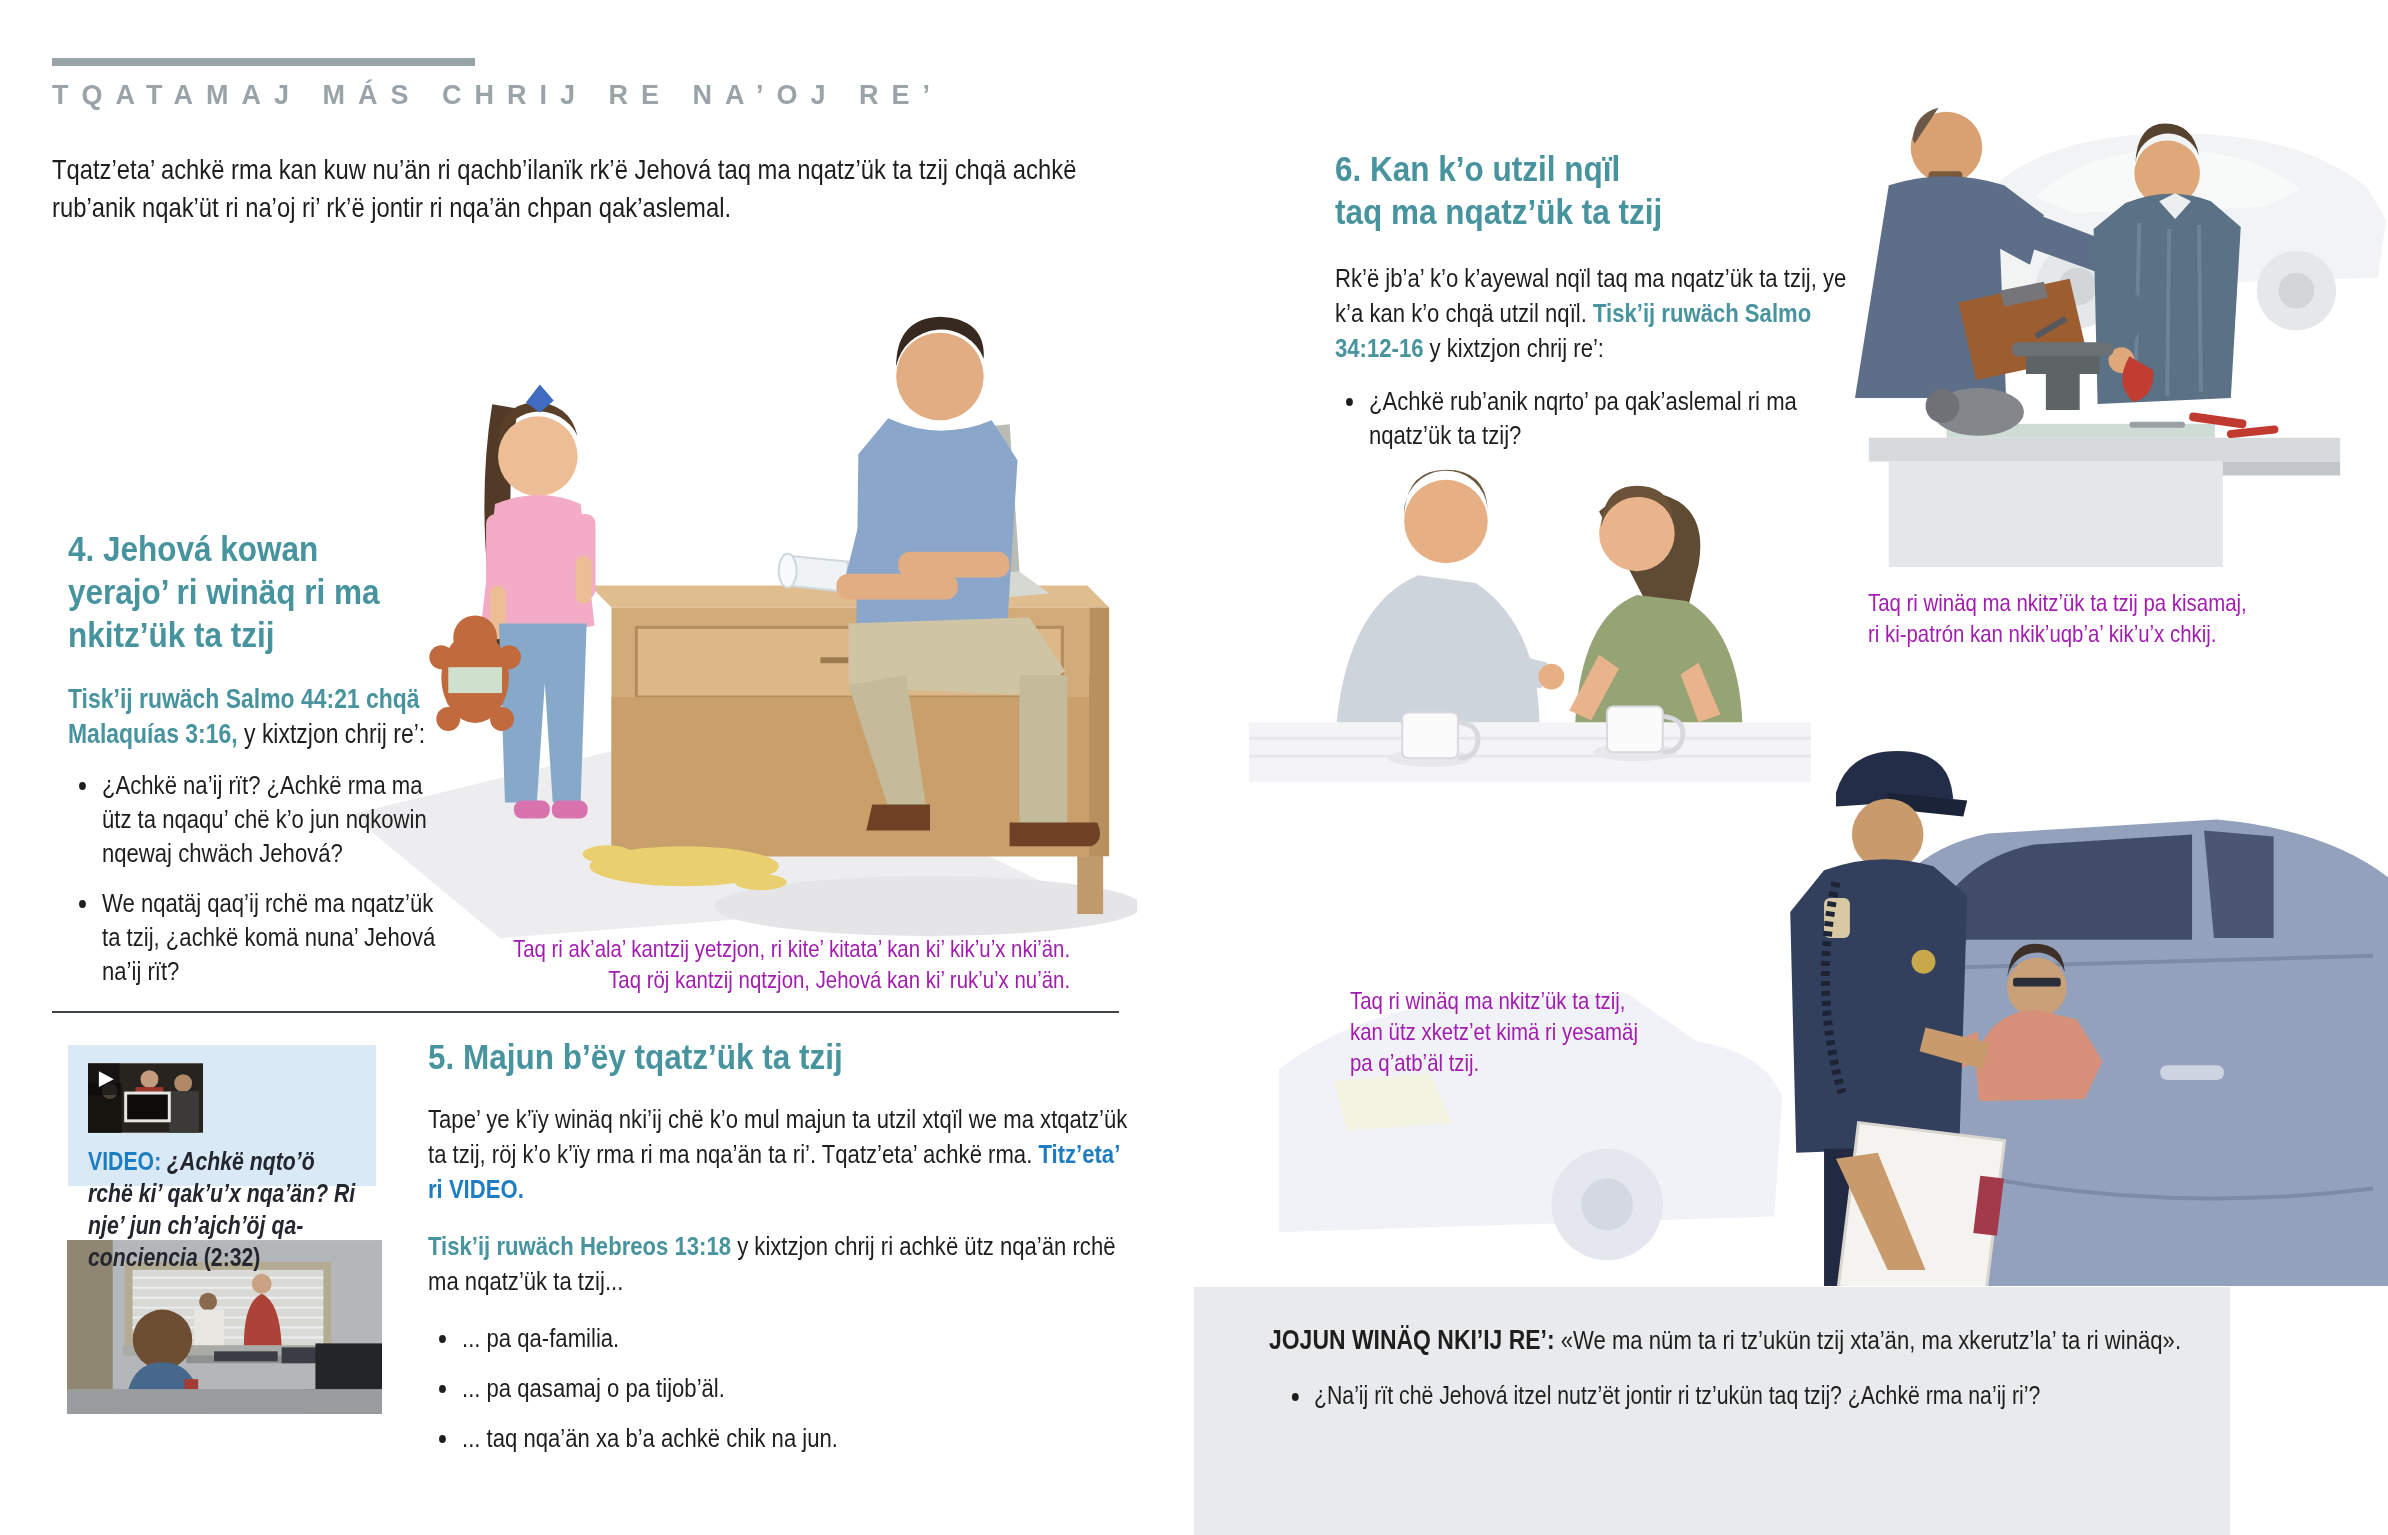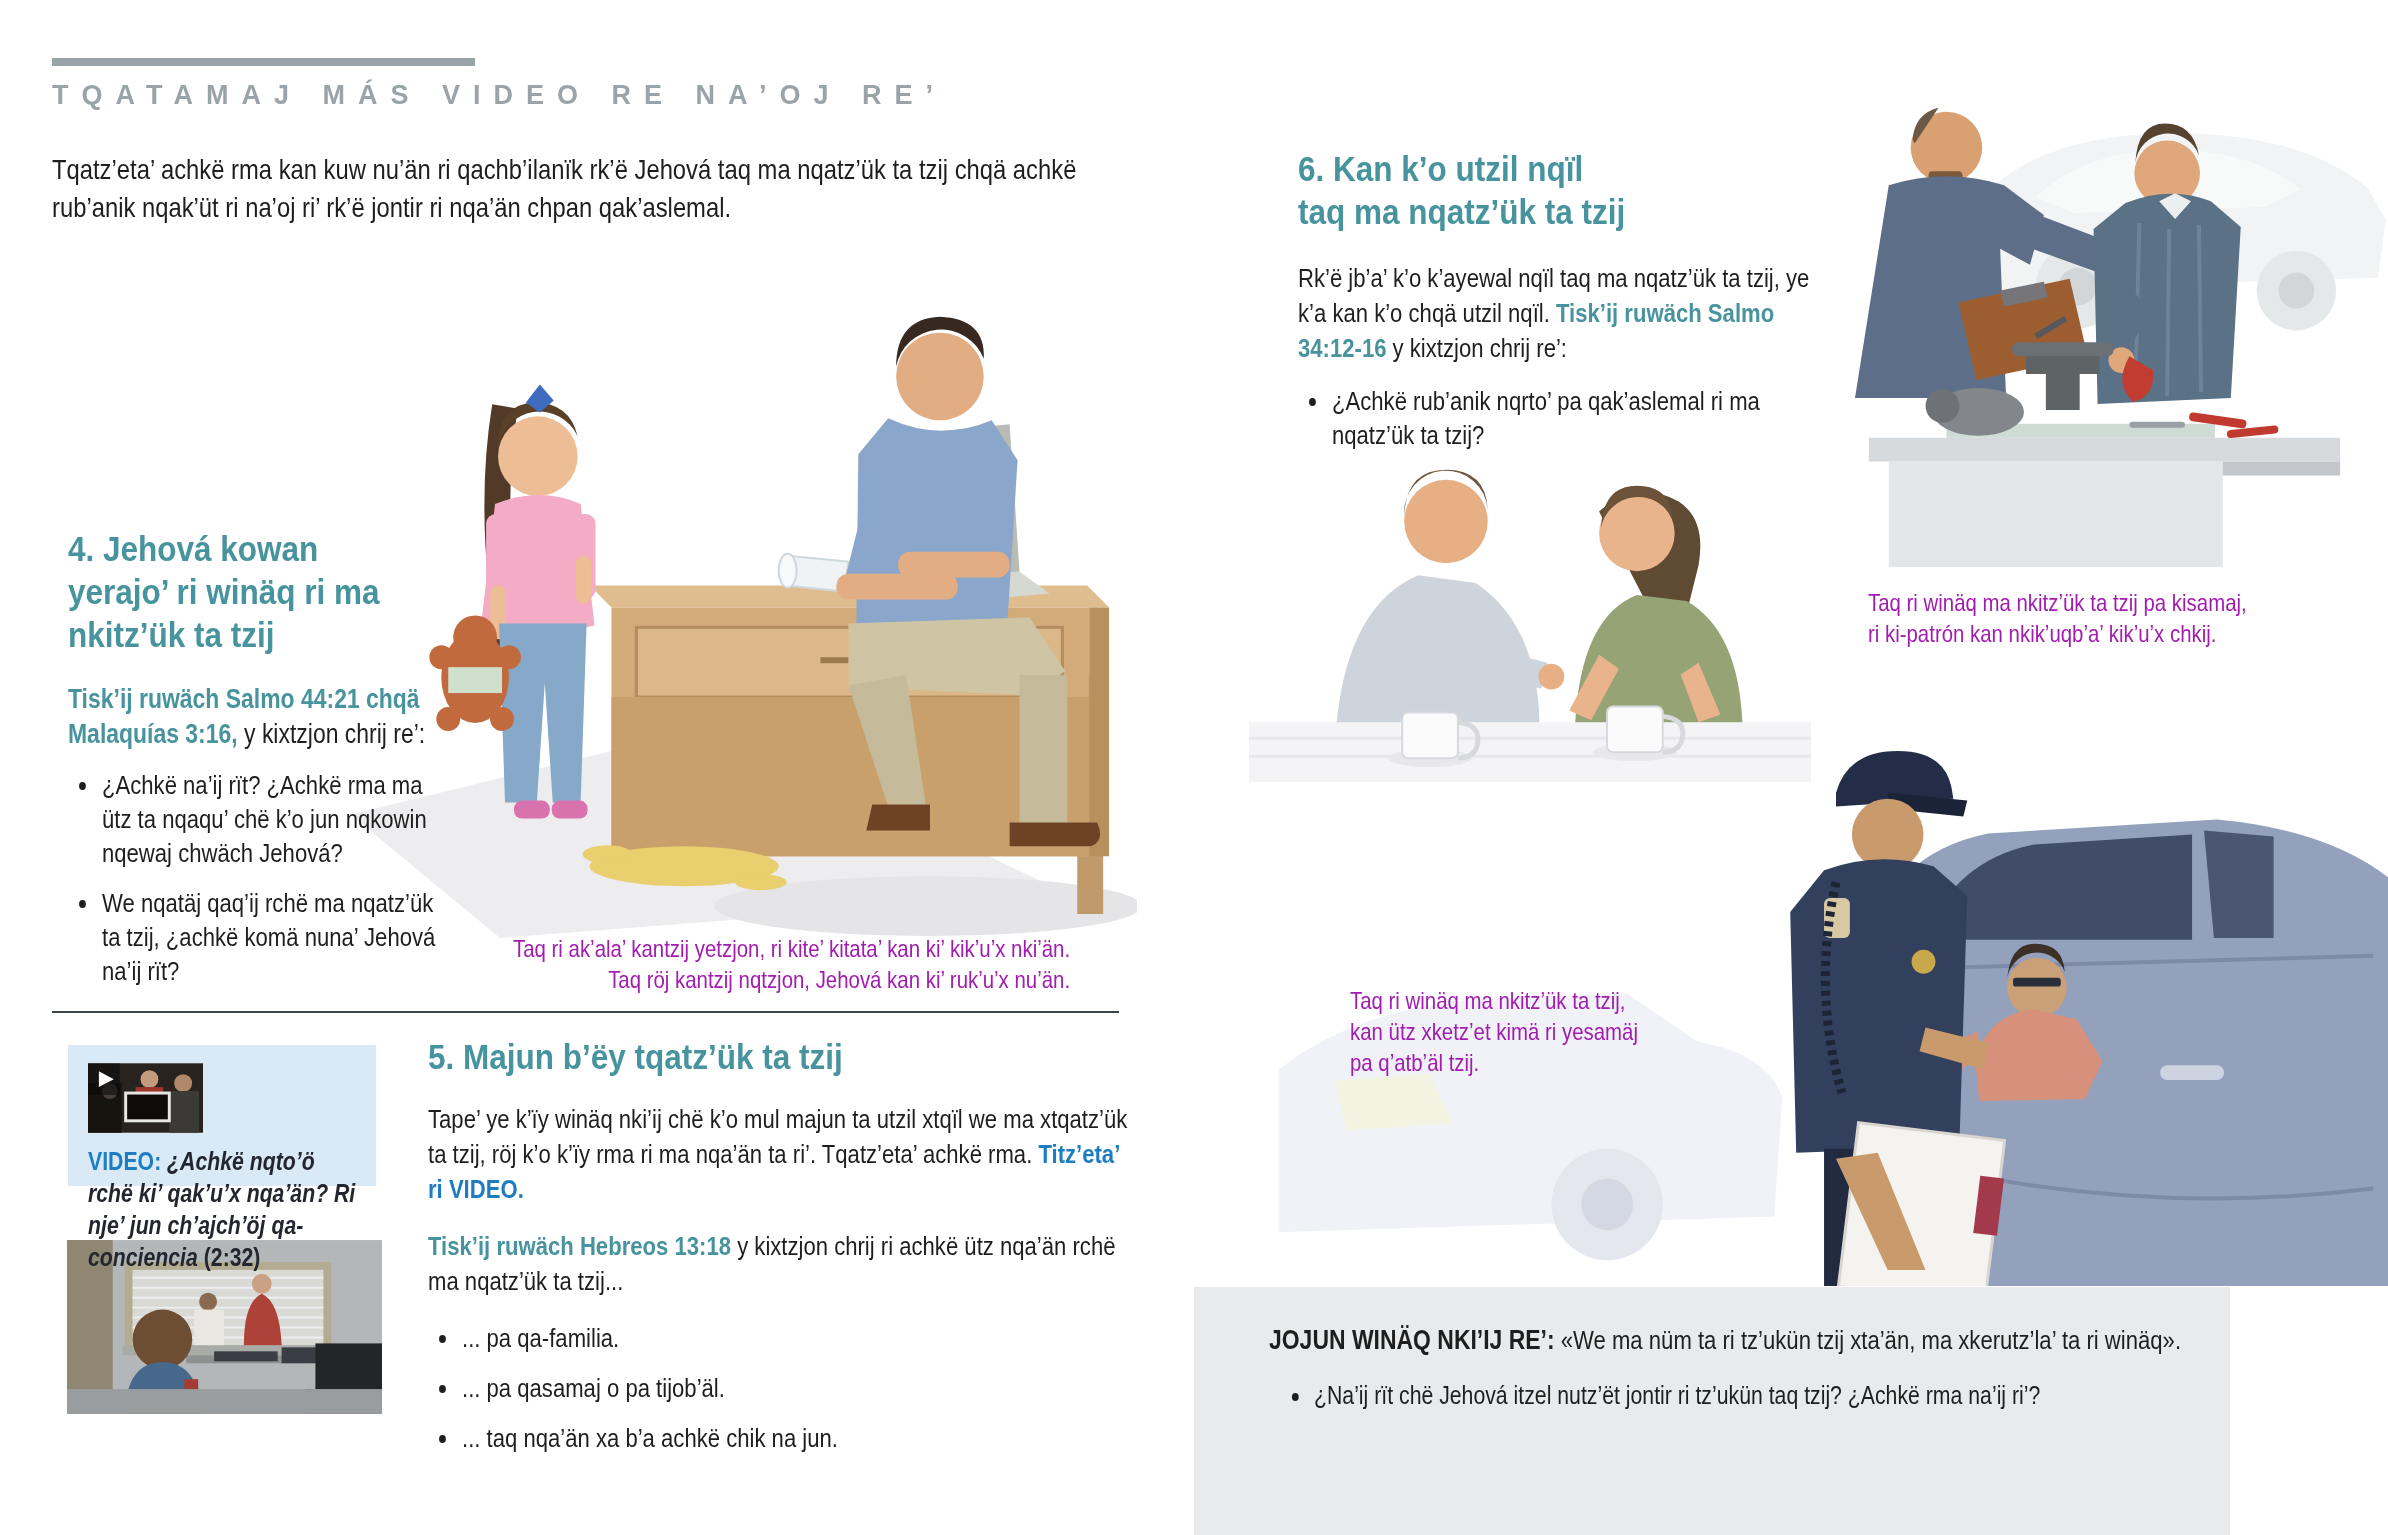--- a/index.html
+++ b/index.html
@@ -45,21 +45,21 @@
 
   svg { display:block; }
   .z1 { z-index:1; }
 </style>
 </head>
 <body>
 
 <div id="page">
 
   <div class="abs kicker-bar" style="left:52px;top:58px;width:423px;height:8px;"></div>
-  <div class="abs kicker" style="left:52px;top:80px;">TQATAMAJ MÁS VIDEO RE NA’OJ RE’</div>
+  <div class="abs kicker" style="left:52px;top:80px;">TQATAMAJ MÁS CHRIJ RE NA’OJ RE’</div>
 
   <p class="abs intro cond" style="left:52px;top:151px;width:1278px;">Tqatz’eta’ achkë rma kan kuw nu’än ri qachb’ilanïk rk’ë Jehová taq ma nqatz’ük ta tzij chqä achkë rub’anik nqak’üt ri na’oj ri’ rk’ë jontir ri nqa’än chpan qak’aslemal.</p>
 
   <svg class="abs z1" style="left:291px;top:257px;" width="846" height="687" viewBox="0 0 850 690">
     <polygon points="60,560 430,470 780,640 210,684" fill="#ededef"></polygon>
     <ellipse cx="640" cy="652" rx="215" ry="30" fill="#e5e5e8"></ellipse>
     <g>
       <rect x="790" y="420" width="26" height="240" fill="#c09a6b"></rect>
       <polygon points="300,330 800,330 822,352 322,352" fill="#e0bd8e"></polygon>
       <rect x="322" y="352" width="480" height="250" fill="#d3ab79"></rect>
@@ -263,21 +263,21 @@
       <rect x="182" y="292" width="102" height="14" rx="6" fill="#6a7074"></rect>
       <line x1="206" y1="286" x2="236" y2="268" stroke="#55585c" stroke-width="6"></line>
       <ellipse cx="148" cy="362" rx="46" ry="24" fill="#83878c"></ellipse>
       <circle cx="112" cy="356" r="17" fill="#6e7277"></circle>
       <rect x="360" y="366" width="58" height="9" rx="4" fill="#c13a30" transform="rotate(8 389 370)"></rect>
       <rect x="398" y="378" width="52" height="8" rx="4" fill="#c13a30" transform="rotate(-6 424 382)"></rect>
       <rect x="300" y="372" width="56" height="6" rx="3" fill="#9aa0a6"></rect>
     </g>
   </svg>
 
-  <div class="abs" style="left:1298px;top:147px;width:557px;z-index:4;">
+  <div class="abs" style="left:1335px;top:147px;width:557px;z-index:4;">
     <h2 class="sec cond9">
       <div class="nowrap">6. Kan k’o utzil nqïl</div>
       <div class="nowrap">taq ma nqatz’ük ta tzij</div>
     </h2>
     <p class="body-p cond" style="margin-top:28px;width:632px;">
       <span>Rk’ë jb’a’ k’o k’ayewal nqïl taq ma nqatz’ük ta tzij, ye k’a kan k’o chqä utzil nqïl. </span><a class="scripture">Tisk’ij ruwäch Salmo 34:12-16</a><span> y kixtzjon chrij re’:</span>
     </p>
     <ul class="bullets cond" style="margin-top:18px;width:597px;">
       <li>¿Achkë rub’anik nqrto’ pa qak’aslemal ri ma nqatz’ük ta tzij?</li>
     </ul>

